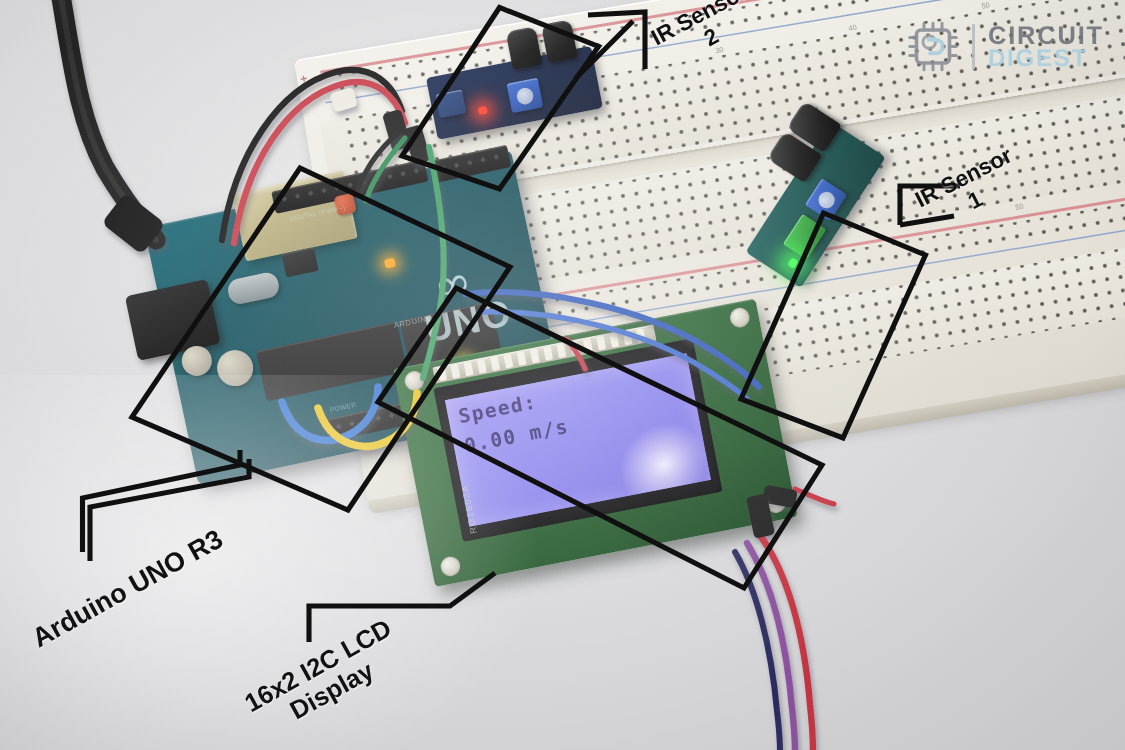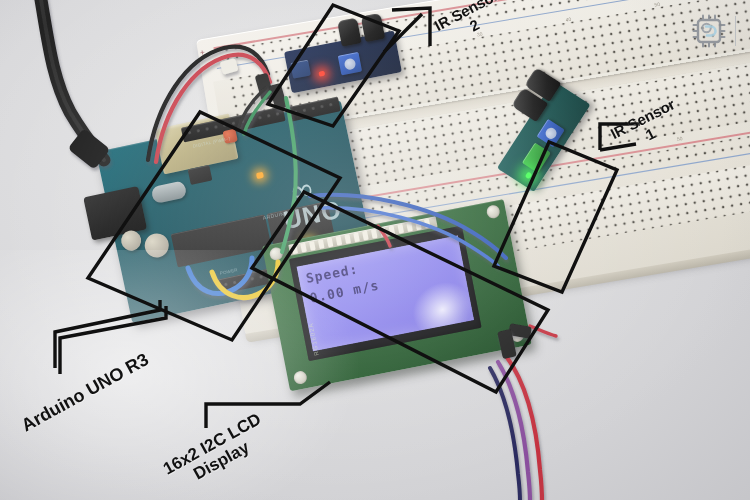--- a/index.html
+++ b/index.html
@@ -403,15 +403,19 @@
           <line x1="28" y1="11" x2="32.5" y2="11"></line>
             <line x1="28" y1="17" x2="32.5" y2="17"></line>
             <line x1="28" y1="23" x2="32.5" y2="23"></line>
         </g>
         <rect x="6" y="6" width="22" height="22" rx="3" fill="none" stroke="#8b9097" stroke-width="2.4"></rect>
         <circle cx="14.5" cy="14" r="4.2" fill="none" stroke="#9aa0a7" stroke-width="2"></circle>
         <path d="M14 12.5 h5 a4.5 4.5 0 0 1 0 9 h-4" fill="none" stroke="#a9cfe0" stroke-width="2.6" stroke-linecap="round"></path>
       </svg>
     </div>
     <div class="divider"></div>
+    <div class="words">
+      <div class="w1">CIRCUIT</div>
+      <div class="w2">DIGEST</div>
+    </div>
   </div>
 
 </div>
 
 </body></html>

